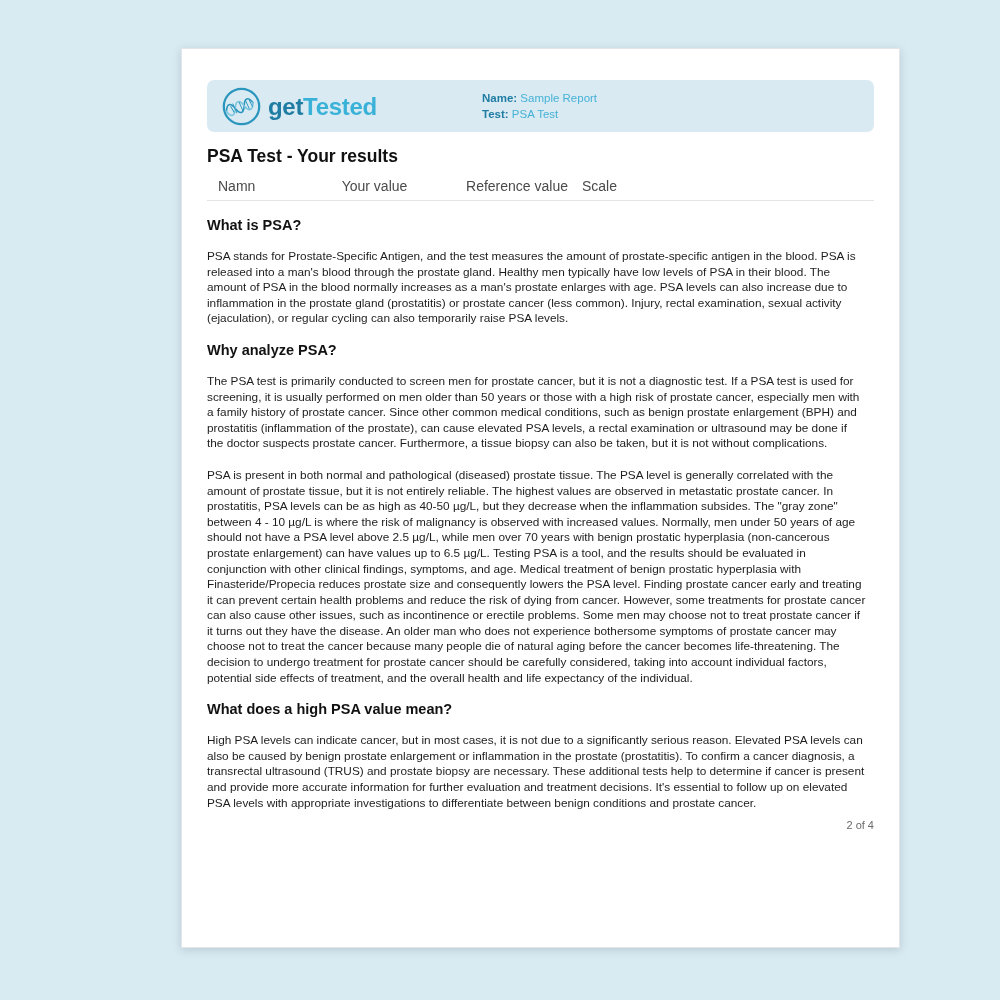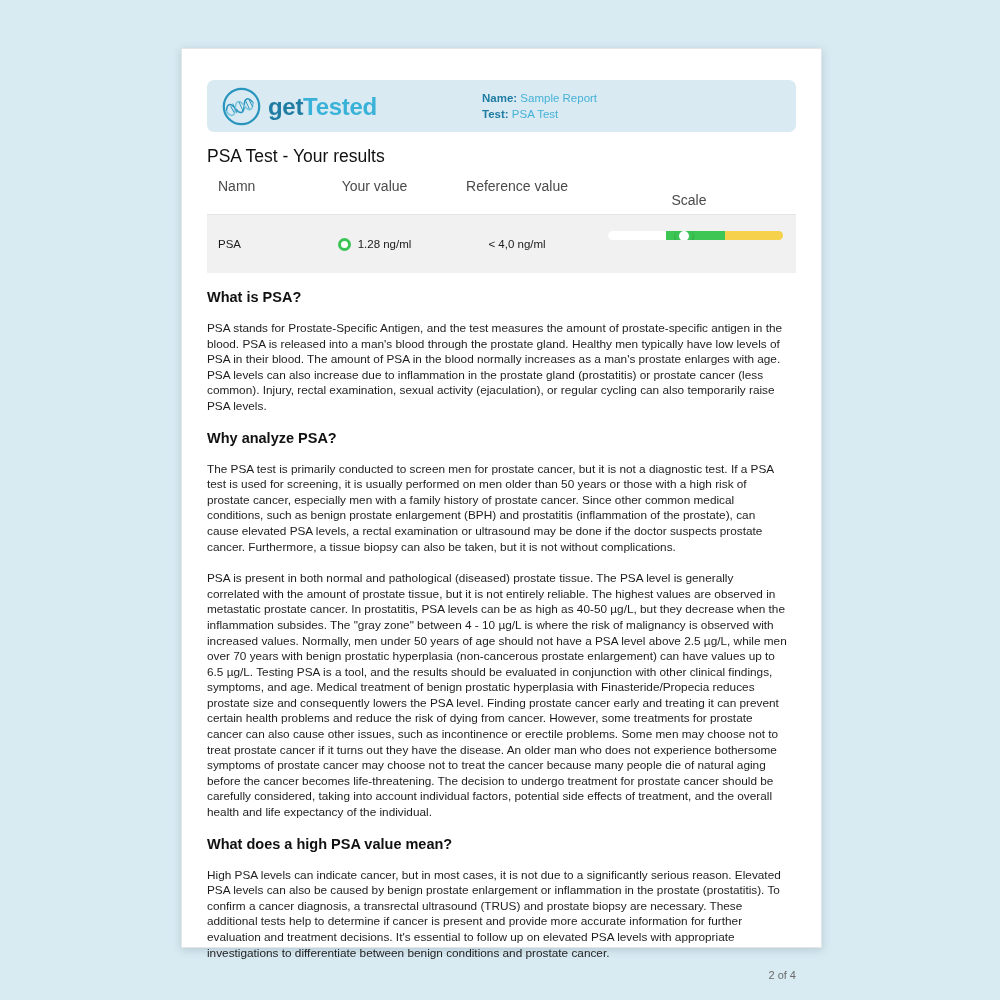--- a/index.html
+++ b/index.html
@@ -4,21 +4,21 @@
 <style>
   html,body{margin:0;padding:0;}
   body{
     width:1000px;height:1000px;
     background:#d8eaf2;
     font-family:"Liberation Sans",sans-serif;
     position:relative;overflow:hidden;
   }
   .page{
     position:absolute;left:181px;top:48px;
-    width:641px;height:900px;
+    width:719px;height:900px;
     background:#ffffff;
     box-sizing:border-box;
     padding:31px 25px 0 25px;
     border:1px solid #e3e6e8;
     box-shadow:0 2px 8px rgba(90,110,120,.25);
   }
   
   .banner{
     position:relative;height:52px;border-radius:7px;
     background:#d9eaf3;
@@ -27,32 +27,32 @@
   .brand{font-size:24px;font-weight:bold;letter-spacing:-0.3px;line-height:40px;}
   .brand .b1{color:#1f7ca3;}
   .brand .b2{color:#3ab2d8;}
   .hcol{position:absolute;top:10px;font-size:11.5px;line-height:16px;}
   .hcol.c1{left:275px;}
   .hcol.c2{left:434px;}
   .hlabel{font-weight:bold;color:#1f7ca3;text-align:right;}
   .hval{color:#45b2d6;}
   
   .title{
-    margin:14px 0 0 0;font-size:17.5px;font-weight:normal;color:#111;
+    margin:14px 0 0 0;font-size:17.5px;font-weight:bold;color:#111;
   }
   
   .tbl{margin-top:11px;}
   .tbl-head{
     display:grid;grid-template-columns:90px 155px 130px 1fr;
     font-size:14px;color:#4a4a4a;
     padding-bottom:6px;border-bottom:1px solid #e4e4e4;
   }
   .tbl-head .c0{padding-left:11px;text-align:left;}
   .tbl-head .c1,.tbl-head .c2{text-align:center;}
-  .tbl-head .c3{text-align:center;margin-top:14px;}
+  .tbl-head .c3{text-align:left;}
   .tbl-row{
     display:grid;grid-template-columns:90px 155px 130px 1fr;
     background:#f1f1f1;height:58px;align-items:center;
     font-size:11.5px;color:#1b1b1b;
   }
   .tbl-row .c0{padding-left:11px;}
   .tbl-row .c1{display:flex;align-items:center;justify-content:center;gap:7px;}
   .tbl-row .c2{text-align:center;}
   .ring{
     width:7px;height:7px;border-radius:50%;
@@ -118,37 +118,20 @@
 
   <h1 class="title">PSA Test - Your results</h1>
 
   <div class="tbl">
     <div class="tbl-head">
       <span class="c0">Namn</span>
       <span class="c1">Your value</span>
       <span class="c2">Reference value</span>
       <span class="c3">Scale</span>
     </div>
-    <div class="tbl-row">
-      <span class="c0">PSA</span>
-      <span class="c1">
-        <i class="ring" style="border-color: rgb(59, 195, 86);"></i>
-        <span>1.28 ng/ml</span>
-      </span>
-      <span class="c2">&lt; 4,0 ng/ml</span>
-      <span class="c3 scalecell">
-        <span class="scalebar">
-          <span class="seg s0" style="background: rgb(255, 255, 255);"></span>
-          <span class="seg s1" style="background: rgb(61, 198, 83);"></span>
-          <span class="seg s2" style="background: rgb(246, 209, 75);"></span>
-          <span class="marker" style="left: 43.4%; border-color: rgb(59, 195, 86);"></span>
-
-        </span>
-      </span>
-    </div>
   </div>
 
   <h2 class="sec-h h1">What is PSA?</h2>
   <p class="para">PSA stands for Prostate-Specific Antigen, and the test measures the amount of prostate-specific antigen in the blood. PSA is released into a man's blood through the prostate gland. Healthy men typically have low levels of PSA in their blood. The amount of PSA in the blood normally increases as a man's prostate enlarges with age. PSA levels can also increase due to inflammation in the prostate gland (prostatitis) or prostate cancer (less common). Injury, rectal examination, sexual activity (ejaculation), or regular cycling can also temporarily raise PSA levels.</p>
 
   <h2 class="sec-h">Why analyze PSA?</h2>
   <p class="para">The PSA test is primarily conducted to screen men for prostate cancer, but it is not a diagnostic test. If a PSA test is used for screening, it is usually performed on men older than 50 years or those with a high risk of prostate cancer, especially men with a family history of prostate cancer. Since other common medical conditions, such as benign prostate enlargement (BPH) and prostatitis (inflammation of the prostate), can cause elevated PSA levels, a rectal examination or ultrasound may be done if the doctor suspects prostate cancer. Furthermore, a tissue biopsy can also be taken, but it is not without complications.</p>
   <p class="para">PSA is present in both normal and pathological (diseased) prostate tissue. The PSA level is generally correlated with the amount of prostate tissue, but it is not entirely reliable. The highest values are observed in metastatic prostate cancer. In prostatitis, PSA levels can be as high as 40-50 µg/L, but they decrease when the inflammation subsides. The "gray zone" between 4 - 10 µg/L is where the risk of malignancy is observed with increased values. Normally, men under 50 years of age should not have a PSA level above 2.5 µg/L, while men over 70 years with benign prostatic hyperplasia (non-cancerous prostate enlargement) can have values up to 6.5 µg/L. Testing PSA is a tool, and the results should be evaluated in conjunction with other clinical findings, symptoms, and age. Medical treatment of benign prostatic hyperplasia with Finasteride/Propecia reduces prostate size and consequently lowers the PSA level. Finding prostate cancer early and treating it can prevent certain health problems and reduce the risk of dying from cancer. However, some treatments for prostate cancer can also cause other issues, such as incontinence or erectile problems. Some men may choose not to treat prostate cancer if it turns out they have the disease. An older man who does not experience bothersome symptoms of prostate cancer may choose not to treat the cancer because many people die of natural aging before the cancer becomes life-threatening. The decision to undergo treatment for prostate cancer should be carefully considered, taking into account individual factors, potential side effects of treatment, and the overall health and life expectancy of the individual.</p>
 
   <h2 class="sec-h">What does a high PSA value mean?</h2>

